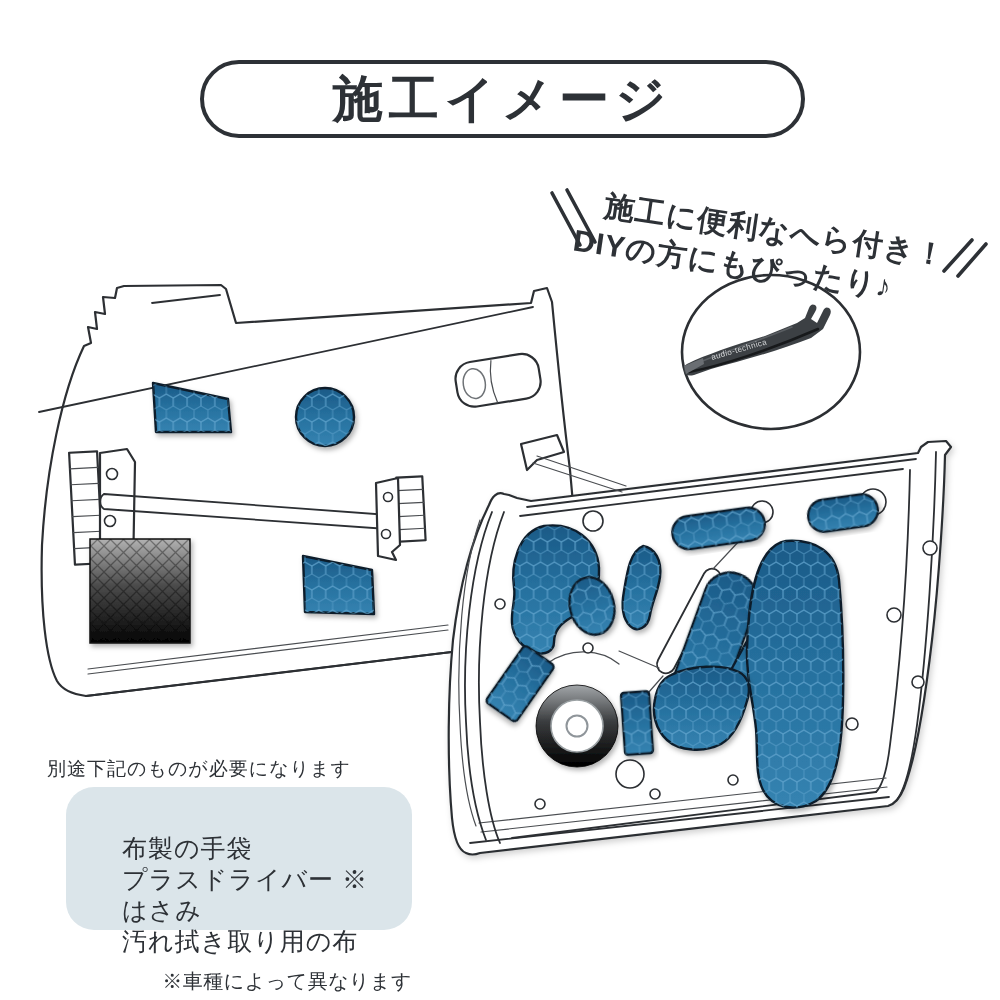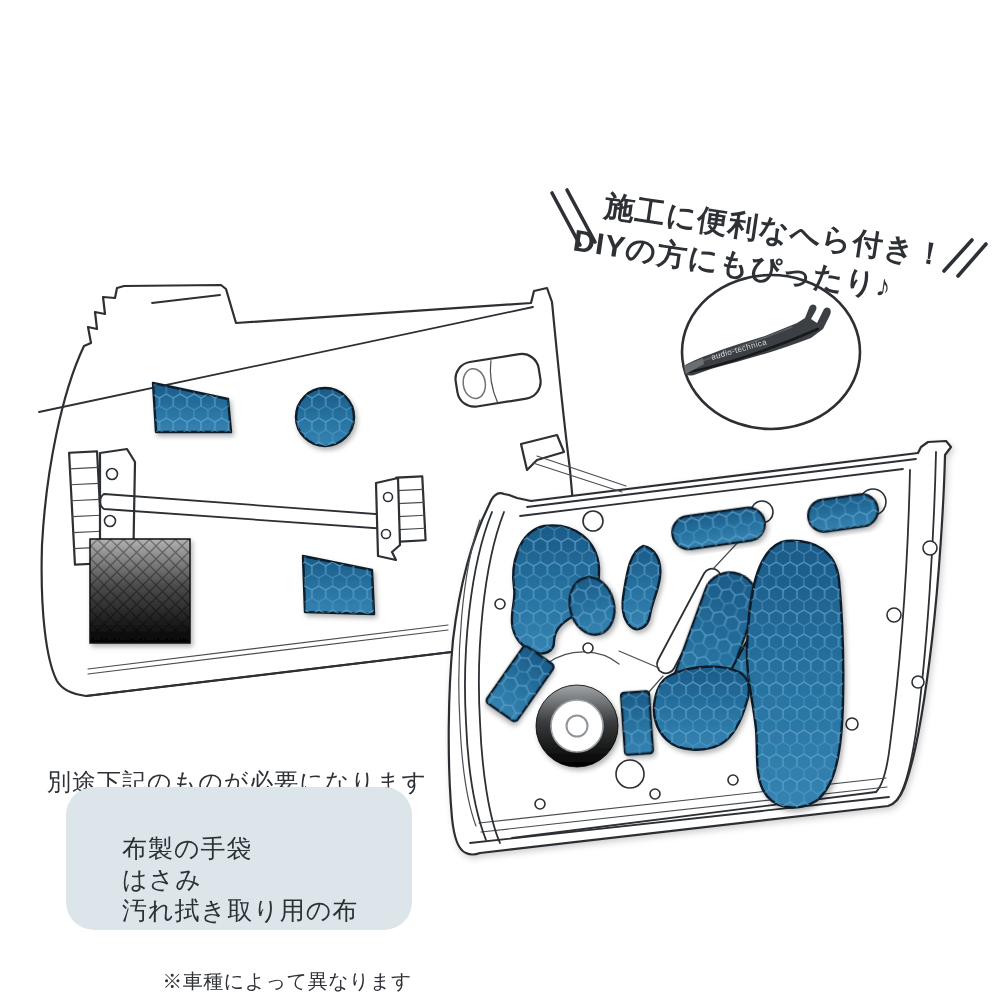--- a/index.html
+++ b/index.html
@@ -20,21 +20,21 @@
     border:4.5px solid #2d3136;border-radius:42px;background:#fff;
     display:flex;align-items:center;justify-content:center;}
   .title-pill span{font-size:50px;font-weight:700;letter-spacing:6px;}
 
   
   .tagline{position:absolute;left:582px;top:182px;transform:rotate(8.4deg);transform-origin:0 0;
     font-weight:700;font-size:30px;line-height:39px;white-space:nowrap;letter-spacing:1px;}
   .tagline .l1{margin-left:26px;}
 
   
-  .req-heading{position:absolute;left:47px;top:756px;font-size:24px;letter-spacing:1px;margin-top:10px;}
+  .req-heading{position:absolute;left:47px;top:756px;font-size:19px;letter-spacing:1px;}
   .req-box{position:absolute;left:66px;top:787px;width:346px;height:143px;
     background:#dbe5ea;border-radius:28px;}
   .req-items{position:absolute;left:122px;top:801px;font-size:25px;line-height:31px;letter-spacing:1px;margin-top:32px;}
   .req-note{position:absolute;left:46px;top:968px;width:366px;text-align:right;font-size:20px;letter-spacing:0.5px;}
 </style>
 </head>
 <body>
 
 <div class="stage">
 
@@ -254,28 +254,32 @@
   <g stroke="#2d3136" stroke-width="3.6" stroke-linecap="round">
     <line x1="552" y1="193" x2="580" y2="245"></line>
     <line x1="567" y1="190" x2="595" y2="242"></line>
   </g>
   <g stroke="#2d3136" stroke-width="3.6" stroke-linecap="round">
     <line x1="944" y1="271" x2="972" y2="240"></line>
     <line x1="958" y1="276" x2="986" y2="244"></line>
   </g>
 </svg>
 
+<div class="title-pill">
+  <span>施工イメージ</span>
+</div>
 
 <div class="tagline">
   <div class="l1">施工に便利なへら付き！</div>
   <div class="l2">DIYの方にもぴったり♪</div>
 </div>
 
 <div class="req-heading">別途下記のものが必要になります</div>
 <div class="req-box"></div>
 <div class="req-items">
   <div>布製の手袋</div>
+  <div>プラスドライバー ※</div>
   <div>はさみ</div>
   <div>汚れ拭き取り用の布</div>
 </div>
 <div class="req-note">※車種によって異なります</div>
 
 </div>
 
 </body></html>

